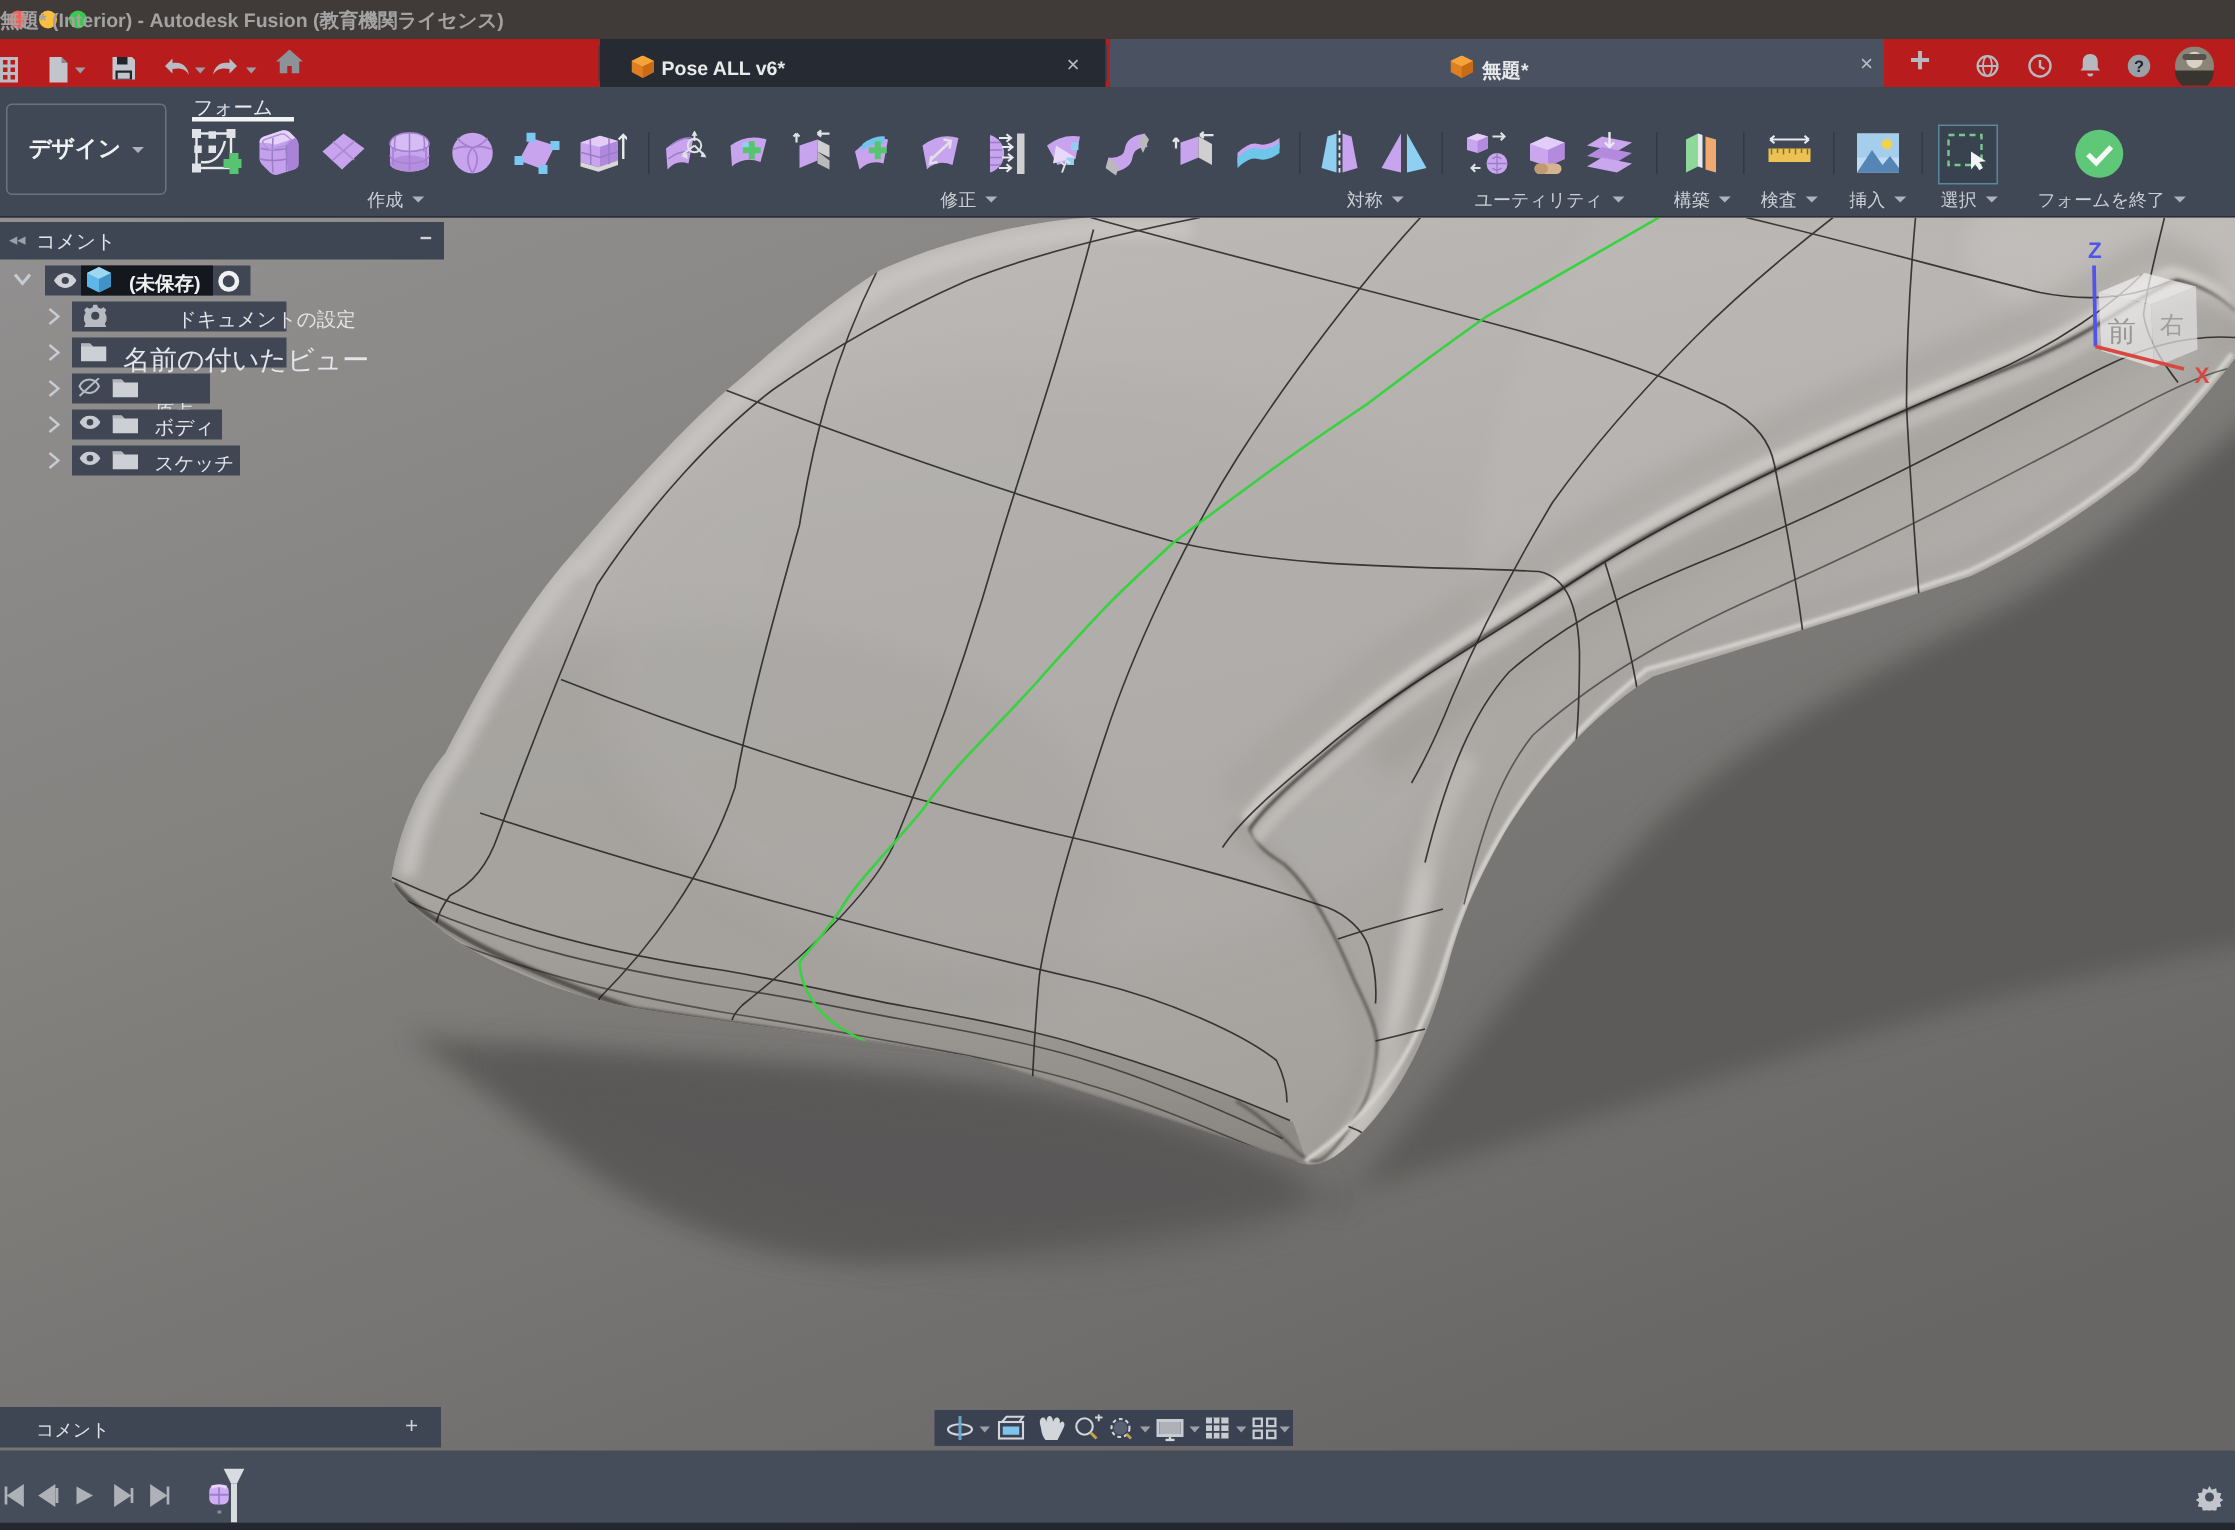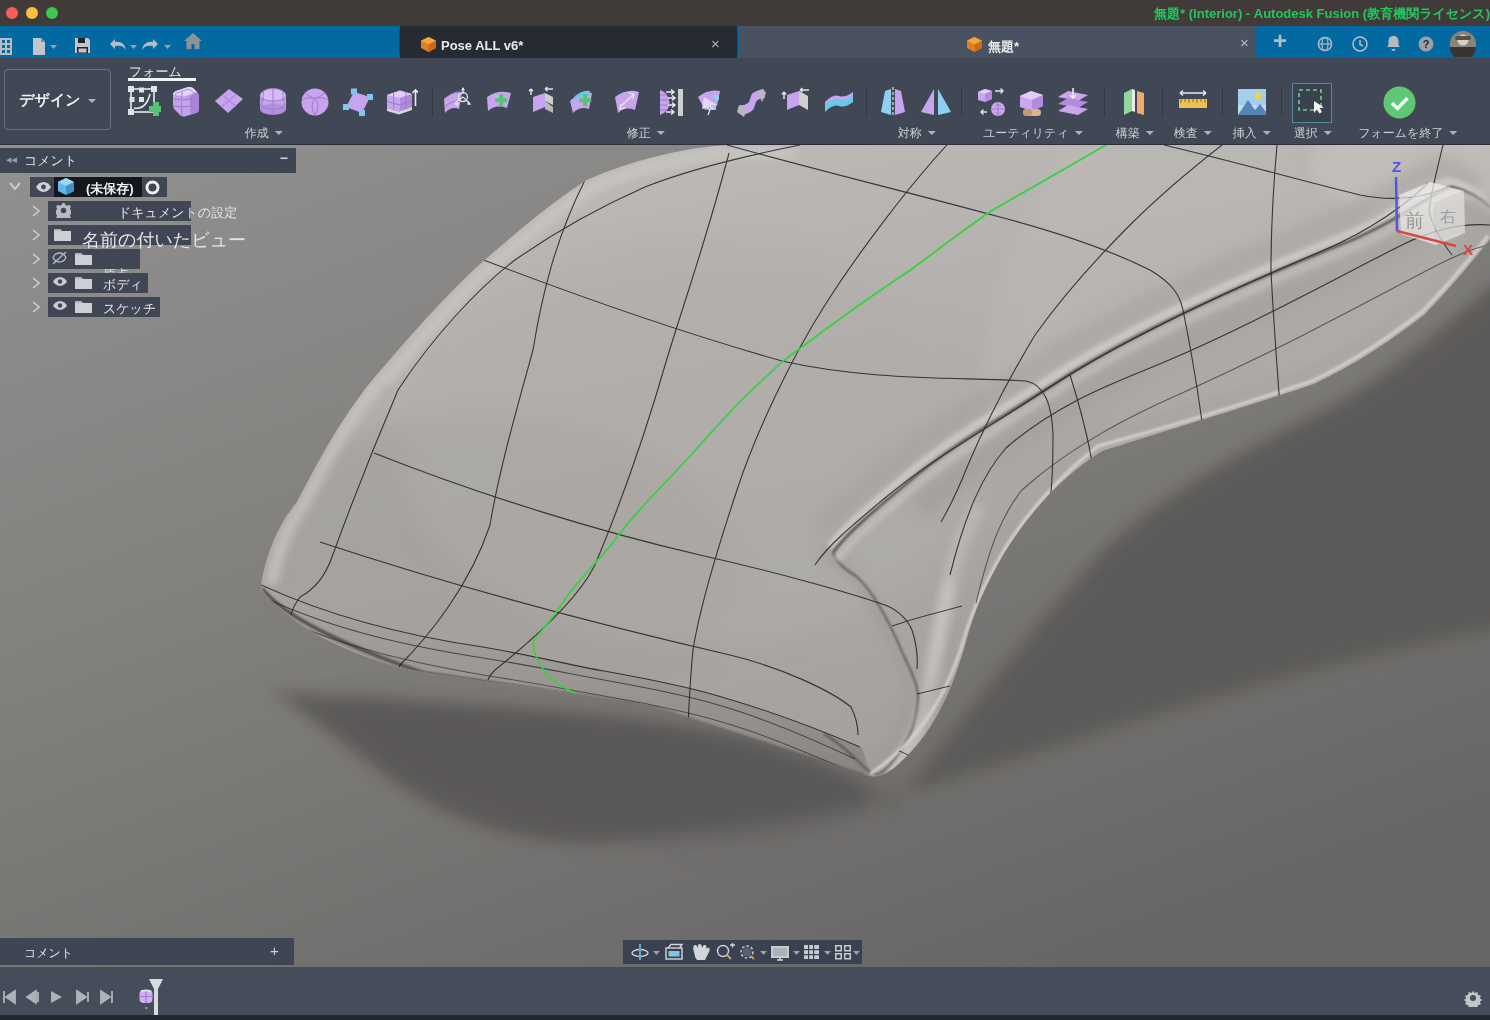--- a/index.html
+++ b/index.html
@@ -1,21 +1,21 @@
 <!DOCTYPE html>
 <html><head>
 <meta charset="utf-8">
 <style>
   html,body{margin:0;padding:0;width:1490px;height:1020px;overflow:hidden;
     font-family:"Liberation Sans",sans-serif;background:#1f242b;}
   .abs{position:absolute;}
   #titlebar{position:absolute;left:0;top:0;width:1490px;height:26px;background:#403a39;border-bottom:1px solid #191513;}
   .tl{position:absolute;top:7px;width:12px;height:12px;border-radius:6px;}
-  #title{position:absolute;top:5px;width:100%;text-align:right;color:#22c55e;font-size:13px;font-weight:bold;}
-  #tabbar{position:absolute;left:0;top:26px;width:1490px;height:32px;background:#0369a1;}
+  #title{position:absolute;top:5px;width:100%;text-align:left;color:#a3a3a3;font-size:13px;font-weight:bold;}
+  #tabbar{position:absolute;left:0;top:26px;width:1490px;height:32px;background:#b91c1c;}
   #toolbar{position:absolute;left:0;top:58px;width:1490px;height:86px;background:#414855;border-bottom:1px solid #2b2f38;}
   #viewport{position:absolute;left:0;top:145px;width:1490px;height:875px;}
   .panelbar{position:absolute;background:#3e4553;color:#dde0e5;}
   .ticon{position:absolute;top:27px;width:34px;height:34px;}
   .tlabel{position:absolute;top:67px;font-size:12px;color:#ccd0d6;white-space:nowrap;transform:translateX(-50%);}
   .tsep{position:absolute;top:30px;width:1px;height:28px;background:#333943;}
   .caret{display:inline-block;width:0;height:0;border-left:4px solid transparent;border-right:4px solid transparent;border-top:4px solid #aeb2ba;vertical-align:2px;margin-left:3px;}
   .trow{position:absolute;height:20px;background:#404654;color:#e6e8ec;font-size:13px;}
 </style>
 </head>

